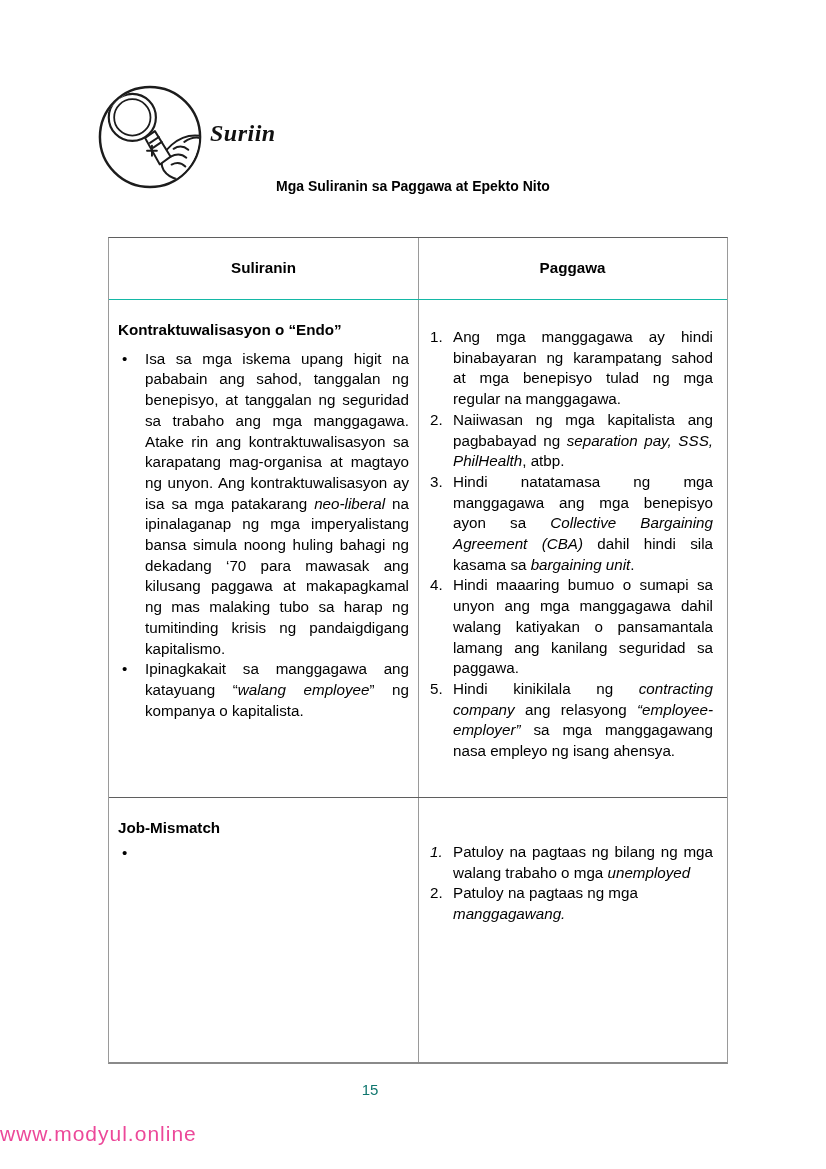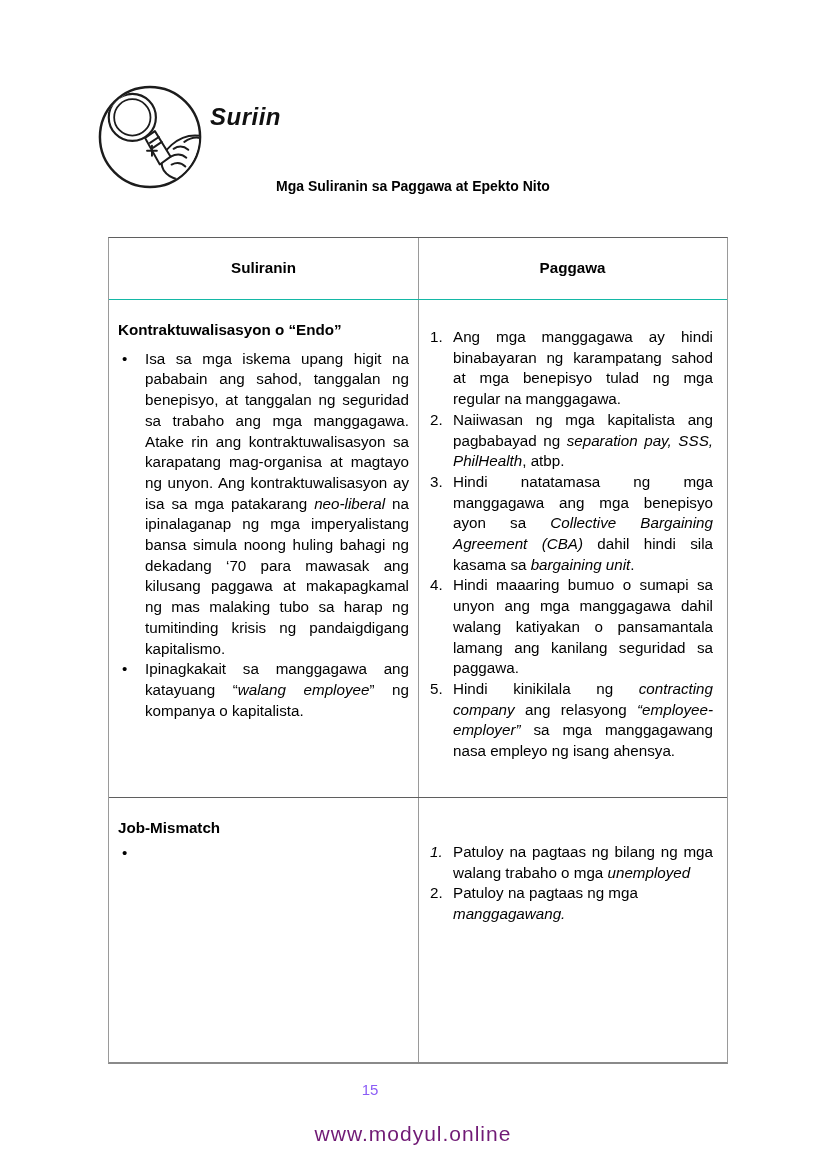--- a/index.html
+++ b/index.html
@@ -5,22 +5,22 @@
   html,body { margin:0; padding:0; background:#e8e8e8; }
   .page {
     position:relative; width:826px; height:1169px; margin:0 auto;
     background:#ffffff; overflow:hidden;
     font-family:"Liberation Sans", sans-serif; color:#000;
   }
   
   .icon-wrap { position:absolute; left:96px; top:84px; width:108px; height:108px; }
   
   .suriin {
-    position:absolute; left:210px; top:103px;
-    font-family:Liberation Sans, sans-serif; font-weight:bold; font-style:italic;
+    position:absolute; left:210px; top:120px;
+    font-family:Liberation Serif, serif; font-weight:bold; font-style:italic;
     font-size:24px; letter-spacing:0.5px; color:#111;text-align:center;
   }
   
   .heading {
     position:absolute; left:0; top:178px; width:826px; text-align:center;
     font-size:14px; font-weight:bold;
   }
   
   .tbl {
     position:absolute; left:108px; top:237px; width:618px;
@@ -46,25 +46,25 @@
   .li { display:flex; }
   .li-m { flex:none; width:27px; padding-left:4px; box-sizing:border-box; }
   .li-m-n { width:24px; padding-left:1px; }
   .li-b { flex:1; text-align:justify; }
   .seg-i  { font-style:italic; }
   .seg-b  { font-weight:bold; }
   .seg-bi { font-weight:bold; }
   
   .pageno {
     position:absolute; left:0; top:1081px; width:740px; text-align:center;
-    font-size:15px; color:#8b5cf6;
+    font-size:15px; color:#0f766e;
   }
   .watermark {
-    position:absolute; left:0; top:1122px; width:826px; text-align:center;
-    font-size:21px; letter-spacing:1px; color:#701a75;
+    position:absolute; left:0; top:1122px; width:826px; 
+    font-size:21px; letter-spacing:1px; color:#ec4899;
   }
   svg .ln { fill:none; stroke:#1c1c1c; stroke-width:2; stroke-linecap:round; stroke-linejoin:round; }
   svg .fw { fill:#ffffff; stroke:#1c1c1c; stroke-width:2; stroke-linejoin:round; }
 </style>
 </head>
 <body>
 
 <div class="page">
 
   <div class="icon-wrap">

